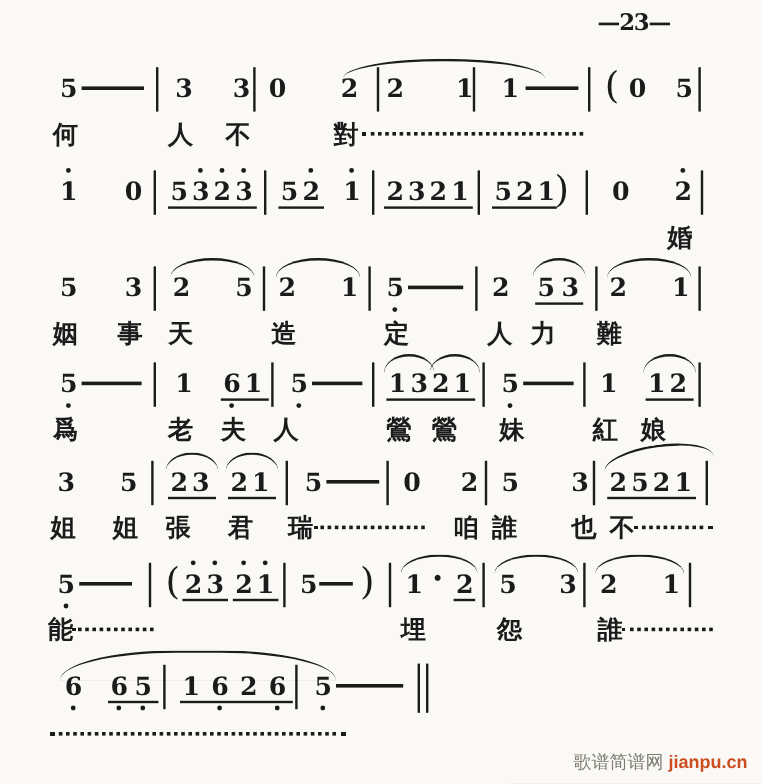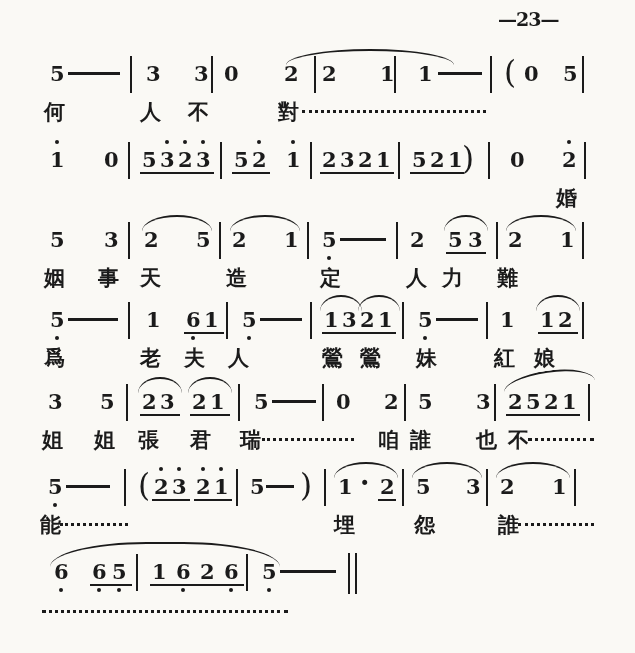--- a/index.html
+++ b/index.html
@@ -277,13 +277,14 @@
         <div class="bar" style="left: 246px;"></div>
         <span class="tok" style="left: 262px;">5<span class="odot below"></span></span>
         <div class="ndash" style="width: 56px; left: 280px;"></div>
         <div class="dbar" style="left: 348px;"></div>
         <div class="uline" style="left: 90px; width: 42px;"></div>
         <div class="uline" style="left: 150px; width: 94px;"></div>
         <div class="slur big" style="left: 50px; width: 230px;"></div>
         <div class="dotline" style="left: 42px; width: 246px; top: 50px;"></div>
       </div>
     </div>
+  <div class="watermark"><span class="wm-name" style="color: rgb(125, 125, 116);">歌谱简谱网</span><span class="wm-url" style="color: rgb(204, 77, 31);">jianpu.cn</span></div>
 </div>
 
 </body></html>

